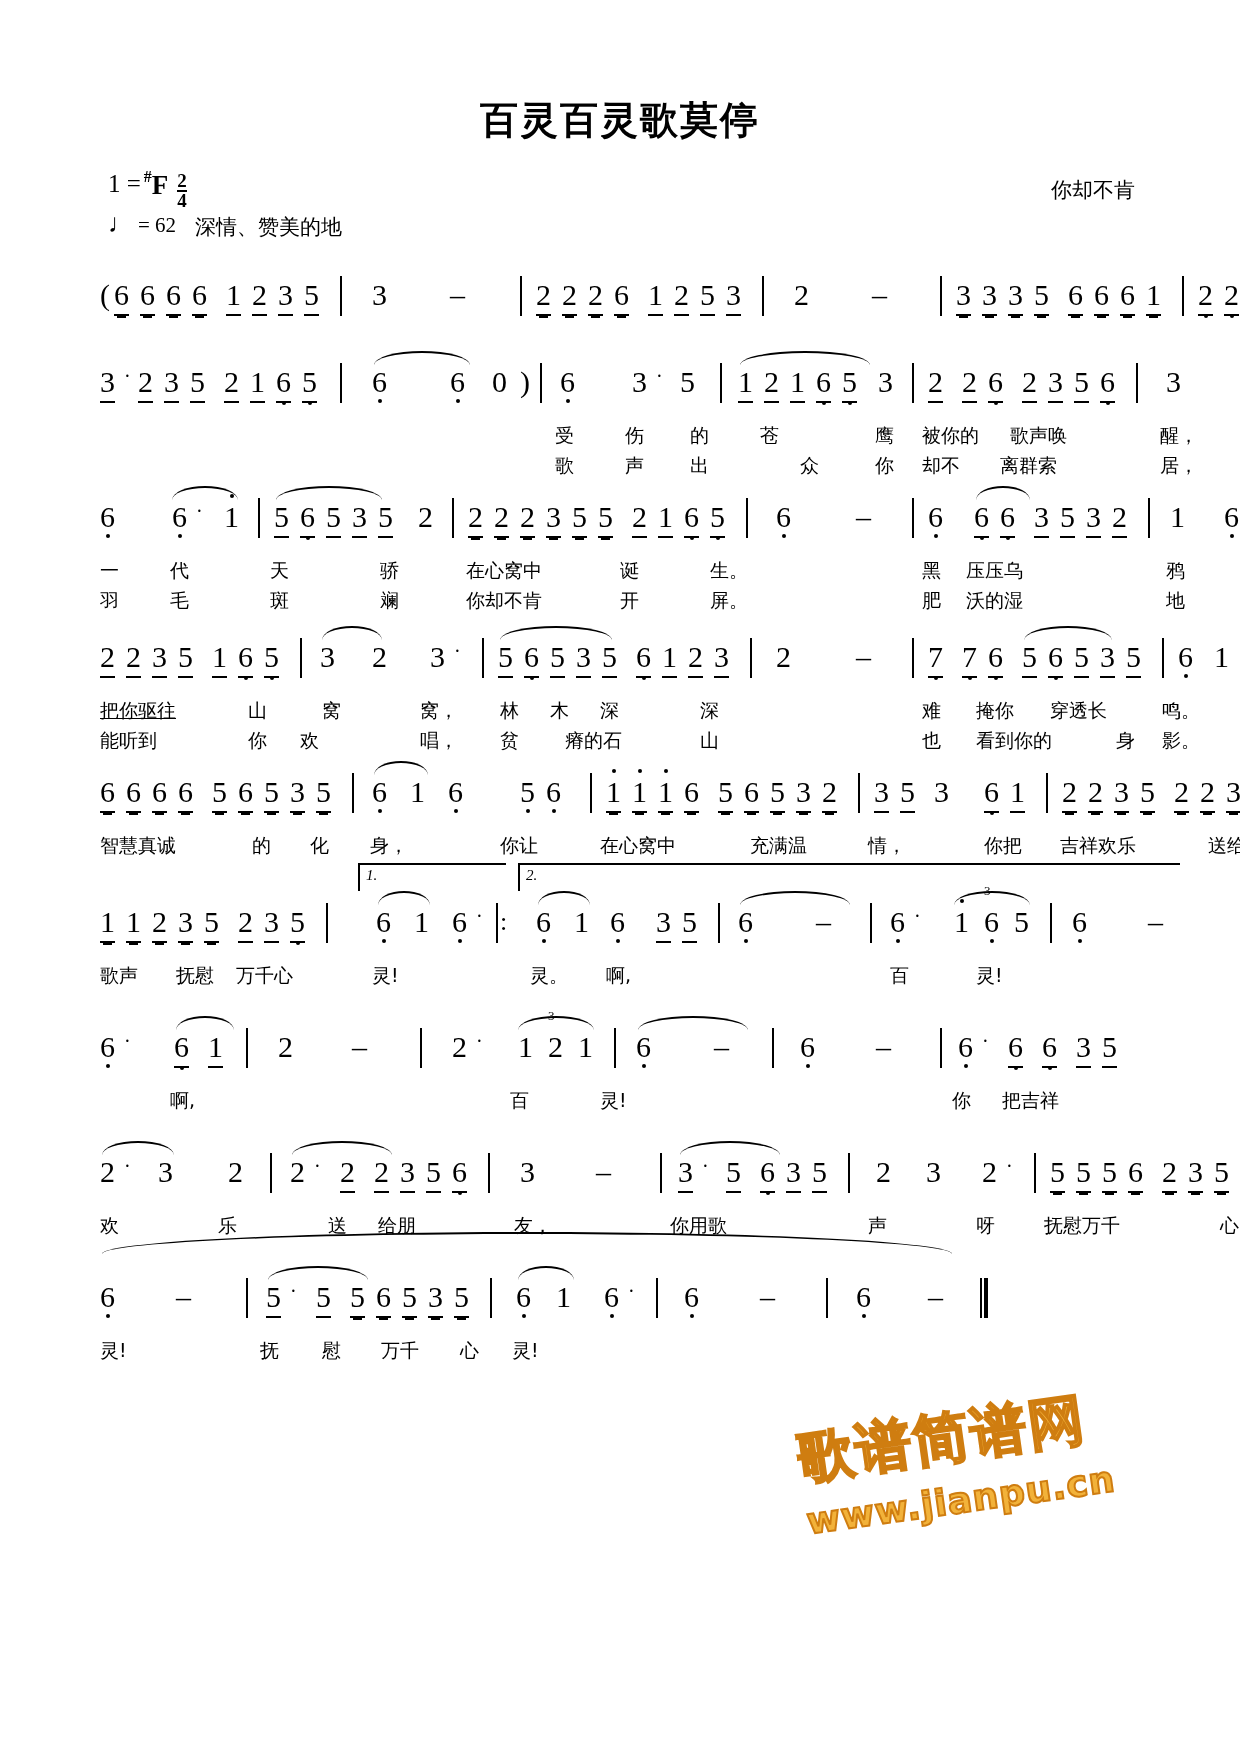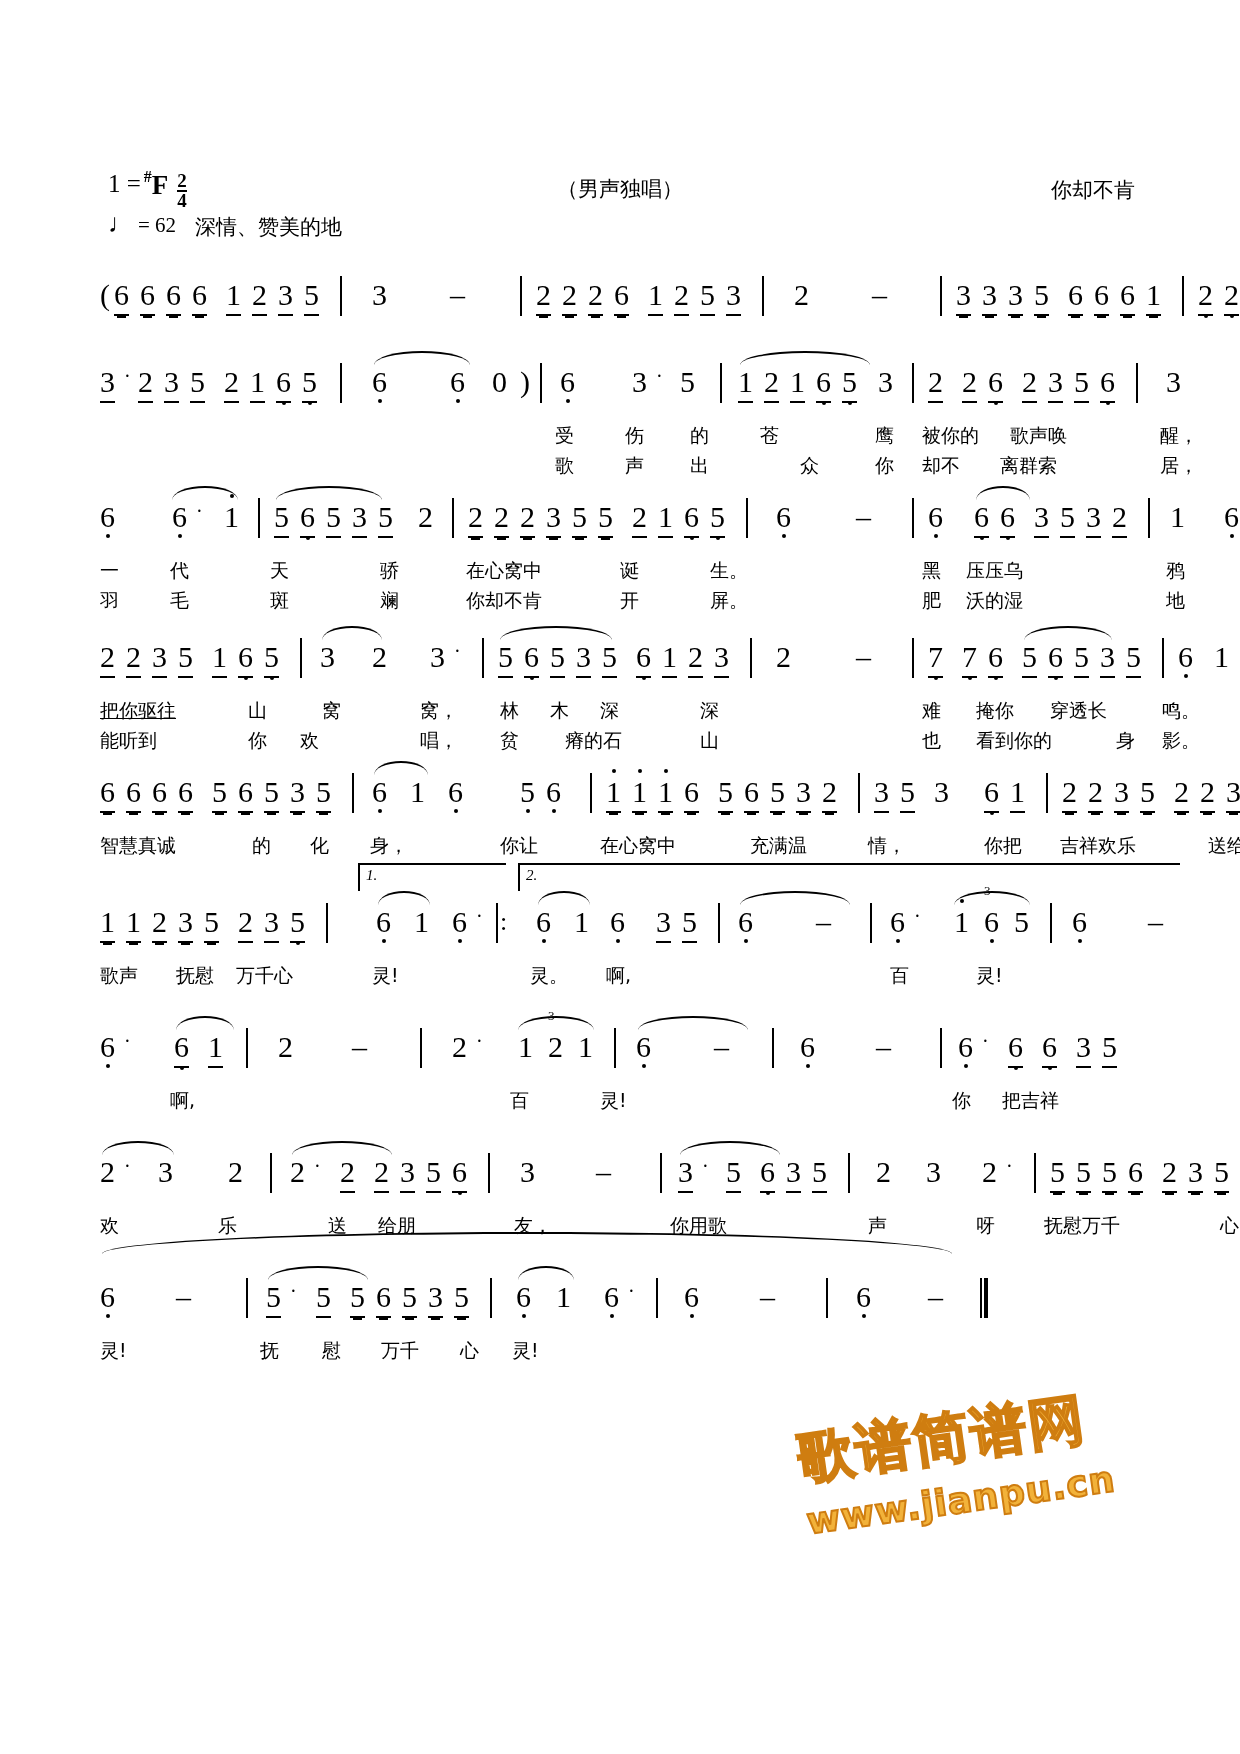--- a/index.html
+++ b/index.html
@@ -125,21 +125,21 @@
     -webkit-text-stroke:2px #cf7d10;
     letter-spacing:1px;
     margin-top:4px;
   }
 </style>
 </head>
 <body>
 
 <div class="page">
 
-  <div class="subtitle">（男声独唱）</div>
+  <div class="title">百灵百灵歌莫停</div>
   <div class="composer">你却不肯</div>
 
   <div class="keysig">
     <span>1 =</span>
     <span class="sharpF"><sup>#</sup><span>F</span></span>
     <span class="meter">
       <span class="num">2</span>
       <span class="den">4</span>
     </span>
   </div>

